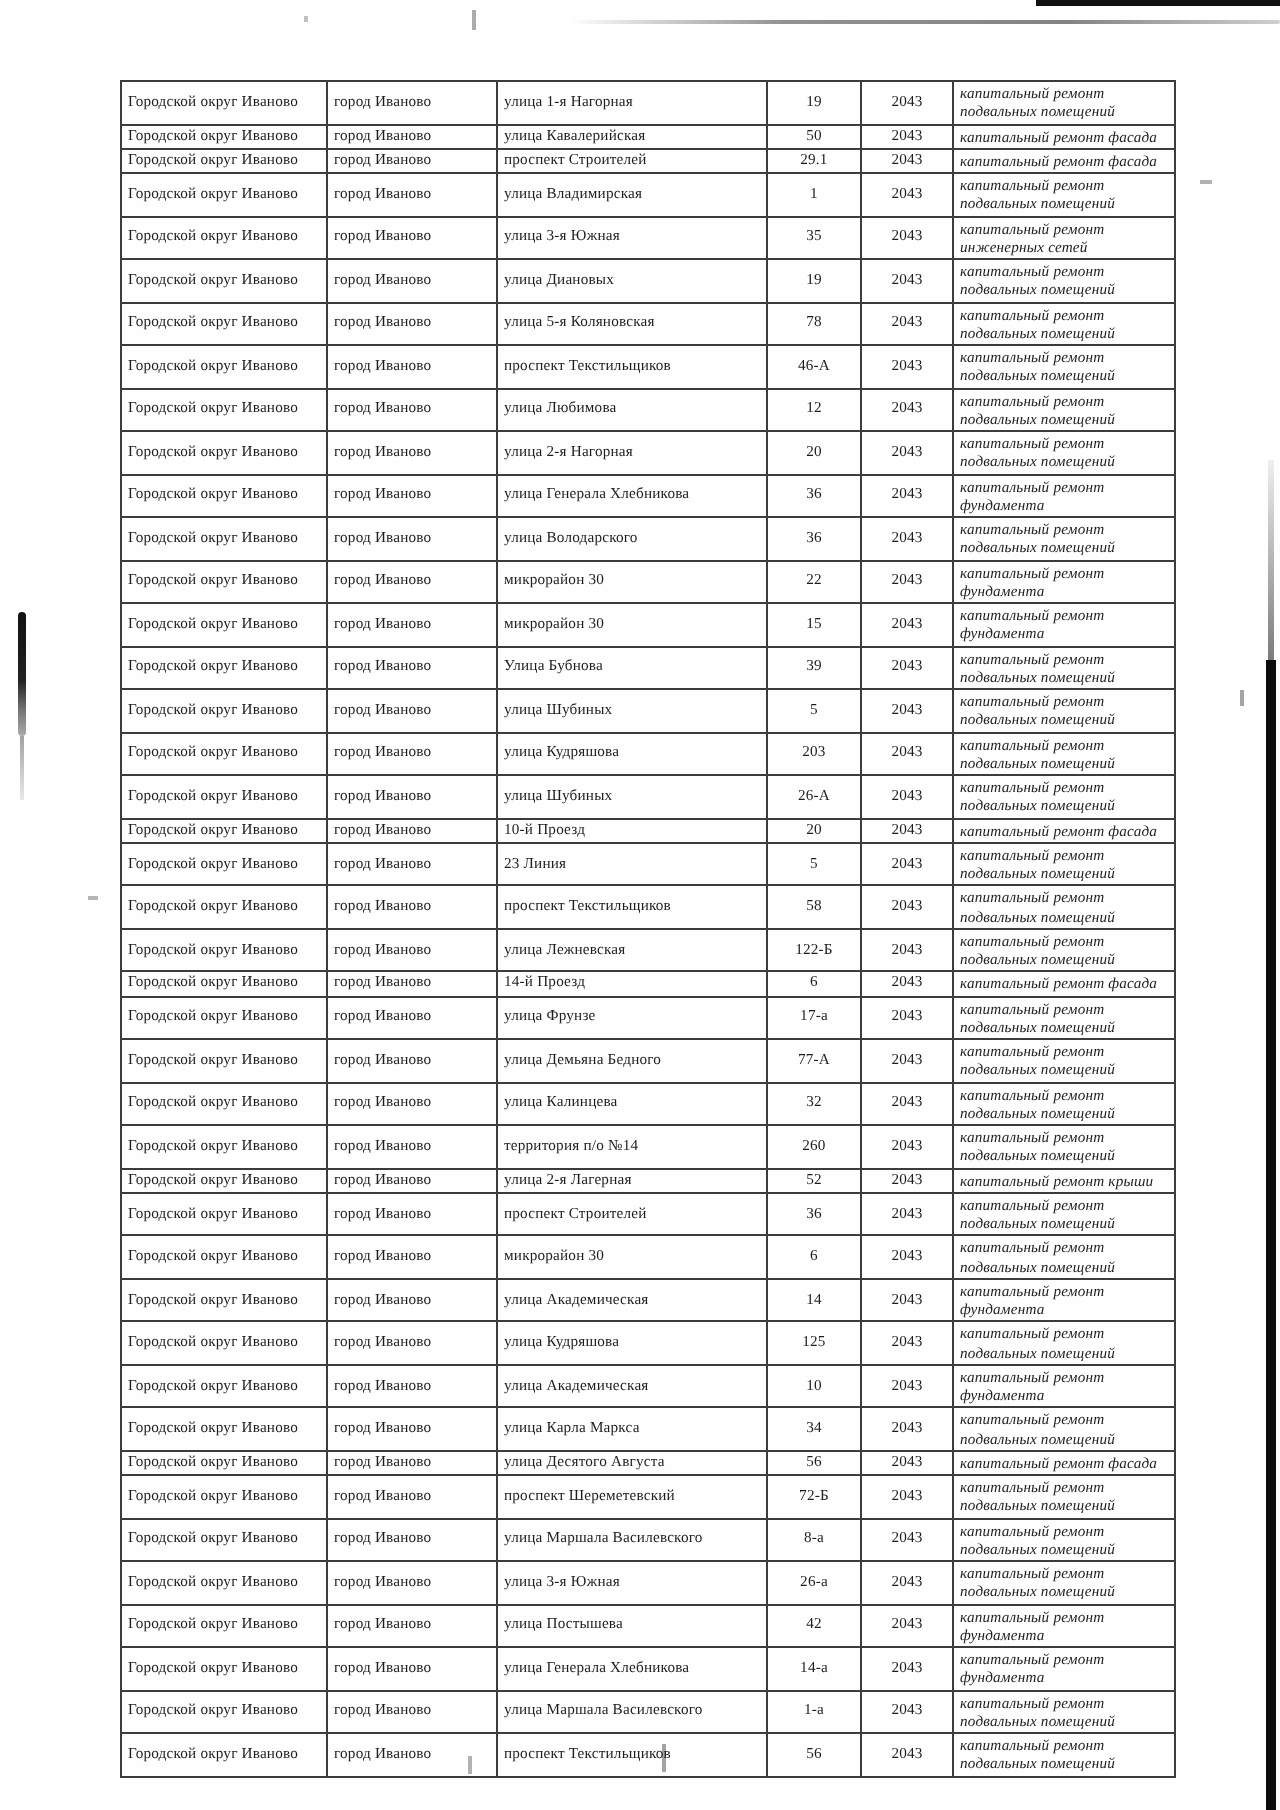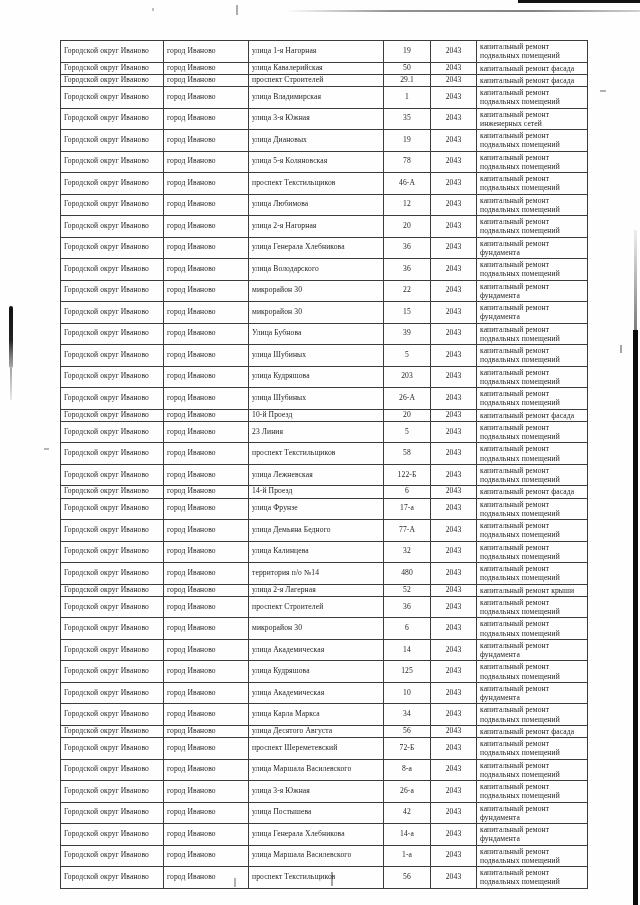--- a/index.html
+++ b/index.html
@@ -41,21 +41,21 @@
   .doc-table td{
     border:1px solid #3c3c3c;
     padding:1px 3px;
     vertical-align:middle;
     overflow:hidden;
     letter-spacing:0.1px;
   }
   tr.tall{height:21px;}
   tr.short{height:11px;}
   td.col-house, td.col-year{text-align:center;}
-  td.col-work{line-height:1.22;}
+  td.col-work{line-height:1.22;font-style:italic;}
 </style>
 </head>
 <body>
 
 <div class="page">
 
   <div class="art top-right-bar"></div>
   <div class="art top-scan-line"></div>
   <div class="art top-speck-1"></div>
   <div class="art top-speck-2"></div>
@@ -284,21 +284,21 @@
           <td class="col-city">город Иваново</td>
           <td class="col-street">улица Калинцева</td>
           <td class="col-house">32</td>
           <td class="col-year">2043</td>
           <td class="col-work">капитальный ремонт подвальных помещений</td>
         </tr>
         <tr class="tall">
           <td class="col-district">Городской округ Иваново</td>
           <td class="col-city">город Иваново</td>
           <td class="col-street">территория п/о №14</td>
-          <td class="col-house">480</td>
+          <td class="col-house">260</td>
           <td class="col-year">2043</td>
           <td class="col-work">капитальный ремонт подвальных помещений</td>
         </tr>
         <tr class="short">
           <td class="col-district">Городской округ Иваново</td>
           <td class="col-city">город Иваново</td>
           <td class="col-street">улица 2-я Лагерная</td>
           <td class="col-house">52</td>
           <td class="col-year">2043</td>
           <td class="col-work">капитальный ремонт крыши</td>

